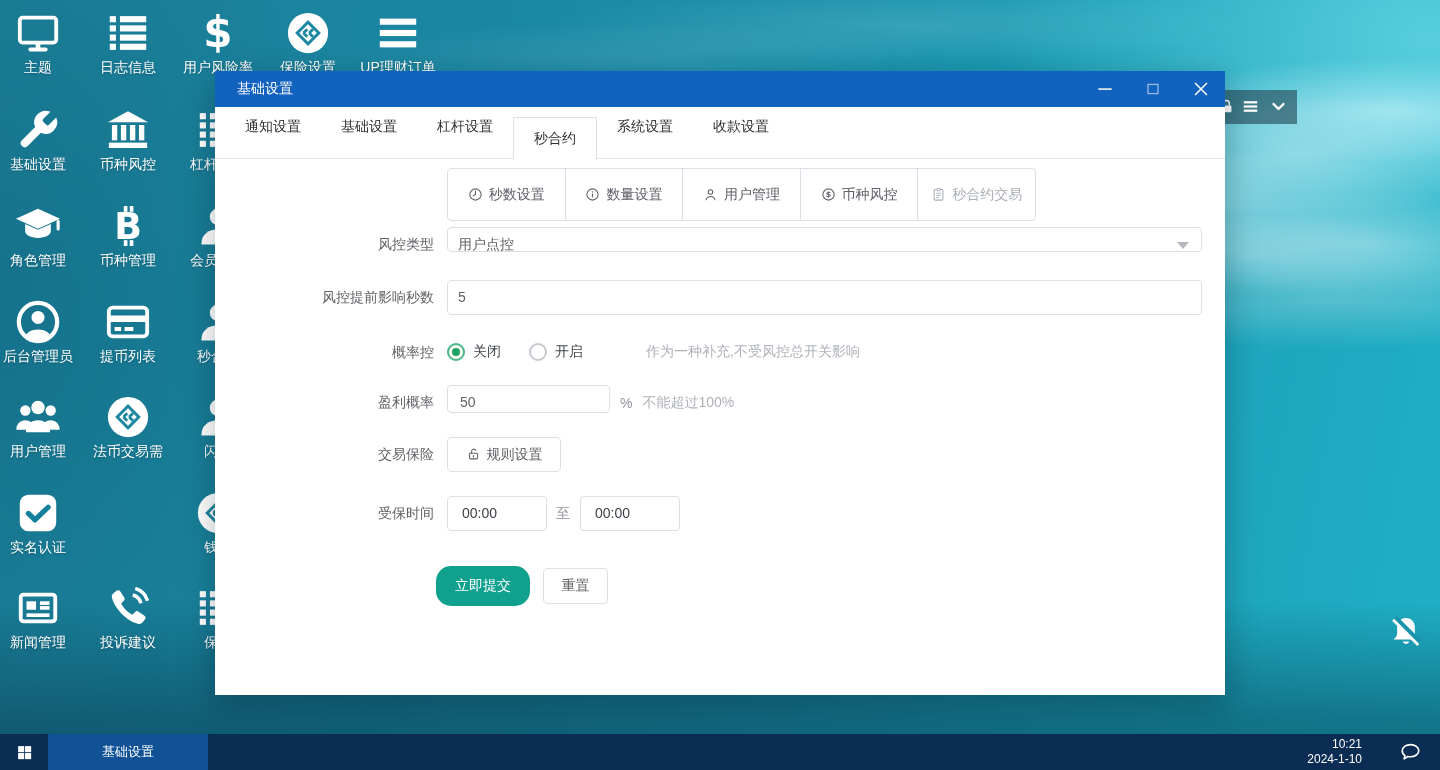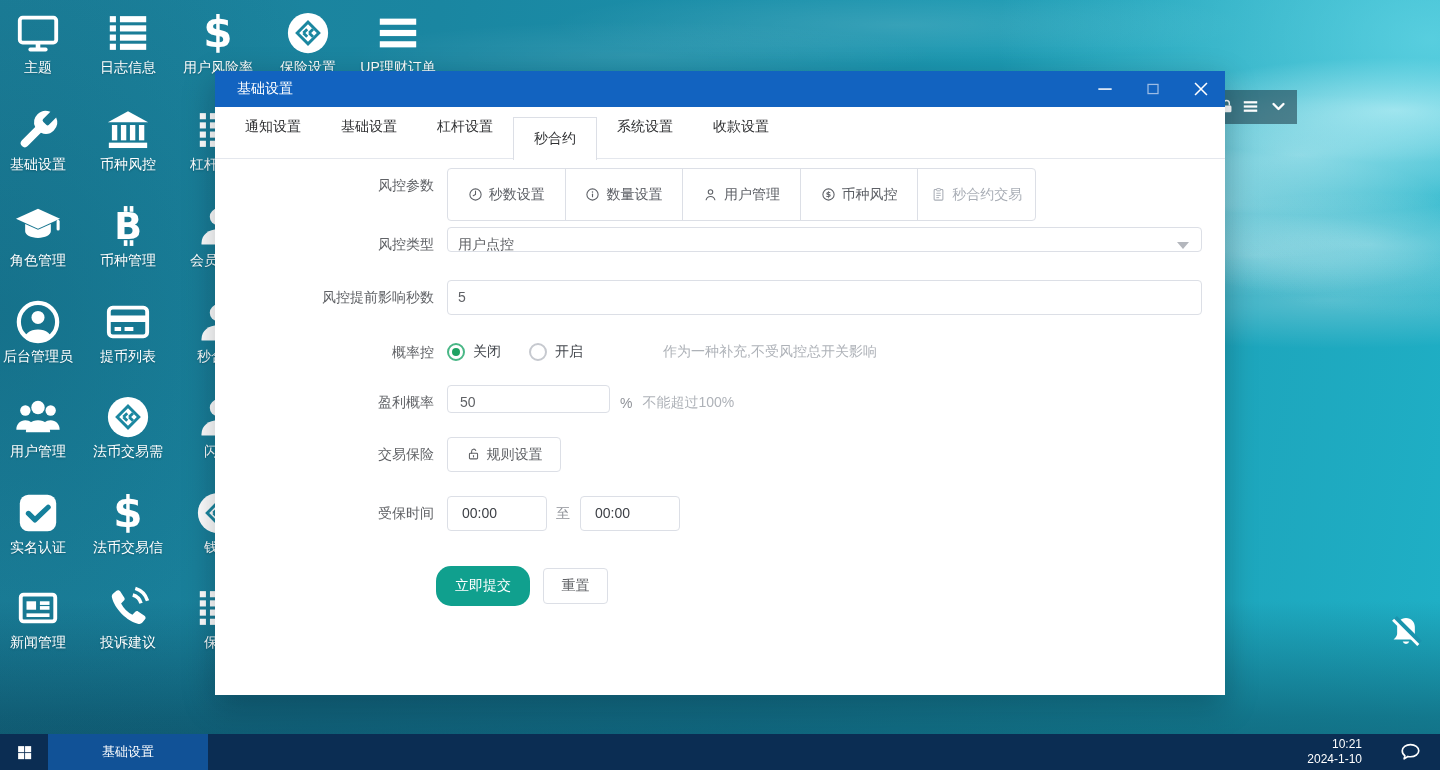--- a/index.html
+++ b/index.html
@@ -343,26 +343,20 @@
       </svg>
       <span class="dlabel">闪兑</span>
     </div>
 
   <div class="dicon" style="left:-7px;top:490px">
       <svg>
         <use href="#i-check"></use>
       </svg>
       <span class="dlabel">实名认证</span>
     </div>
-  <div class="dicon" style="left:83px;top:490px">
-      <svg>
-        <use href="#i-dollar"></use>
-      </svg>
-      <span class="dlabel">法币交易信</span>
-    </div>
   <div class="dicon" style="left:173px;top:490px">
       <svg>
         <use href="#i-gem"></use>
       </svg>
       <span class="dlabel">钱包</span>
     </div>
 
   <div class="dicon" style="left:-7px;top:585px">
       <svg>
         <use href="#i-news"></use>
@@ -424,21 +418,20 @@
   <div class="tabs">
     <div class="tab">通知设置</div>
     <div class="tab">基础设置</div>
     <div class="tab">杠杆设置</div>
     <div class="tab active">秒合约</div>
     <div class="tab">系统设置</div>
     <div class="tab">收款设置</div>
   </div>
   <div class="tabline"></div>
 
-  <div class="flabel" style="top:97px;line-height:35px">风控参数</div>
   <div class="btn-group">
     <div class="bg-btn">
         <svg>
           <use href="#i-clock"></use>
         </svg>
         <span>秒数设置</span>
       </div>
     <div class="bg-btn">
         <svg>
           <use href="#i-info"></use>
@@ -474,21 +467,21 @@
   <div class="flabel" style="top:209px;line-height:35px">风控提前影响秒数</div>
   <div class="ctl inp-wide"><span>5</span></div>
 
   <div class="flabel" style="top:271px;line-height:20px">概率控</div>
   <div class="radio-row">
     <span class="radio sel-on"></span>
     <span class="radio-lab">关闭</span>
     <span class="radio-gap"></span>
     <span class="radio sel-off"></span>
     <span class="radio-lab">开启</span>
-    <span class="hint" style="margin-left:80px">作为一种补充,不受风控总开关影响</span>
+    <span class="hint" style="margin-left:63px">作为一种补充,不受风控总开关影响</span>
   </div>
 
   <div class="flabel" style="top:314px;line-height:35px">盈利概率</div>
   <div class="ctl inp-small"><span>50</span></div>
   <div class="pct-row">
     <span class="pct">%</span>
     <span class="hint">不能超过100%</span>
   </div>
 
   <div class="flabel" style="top:366px;line-height:35px">交易保险</div>

